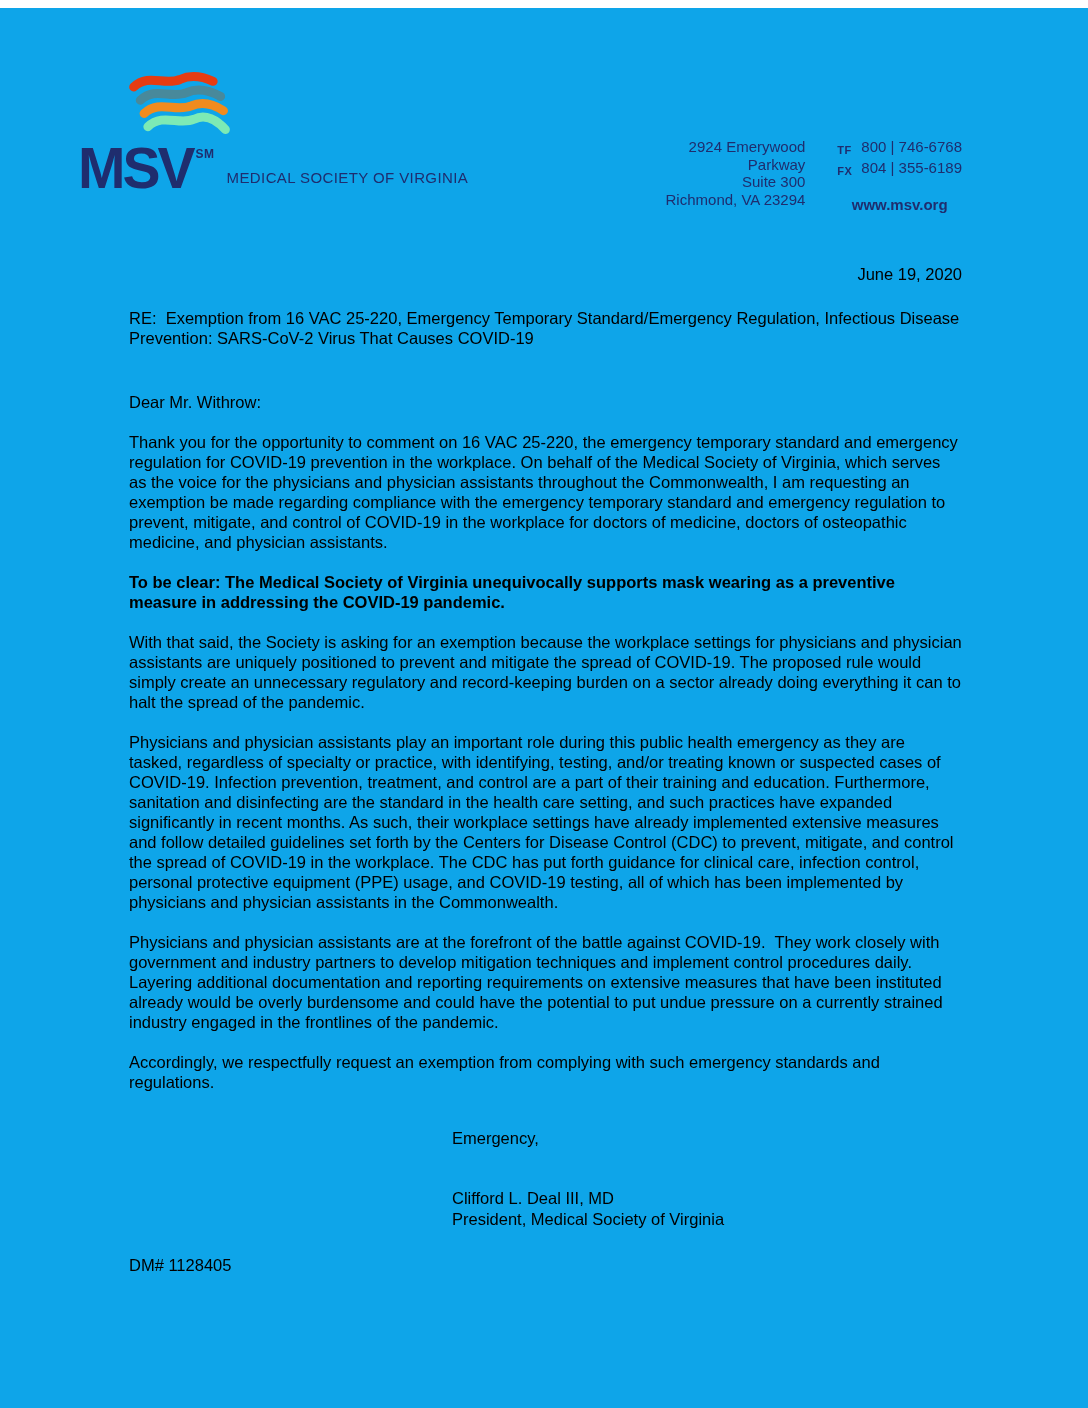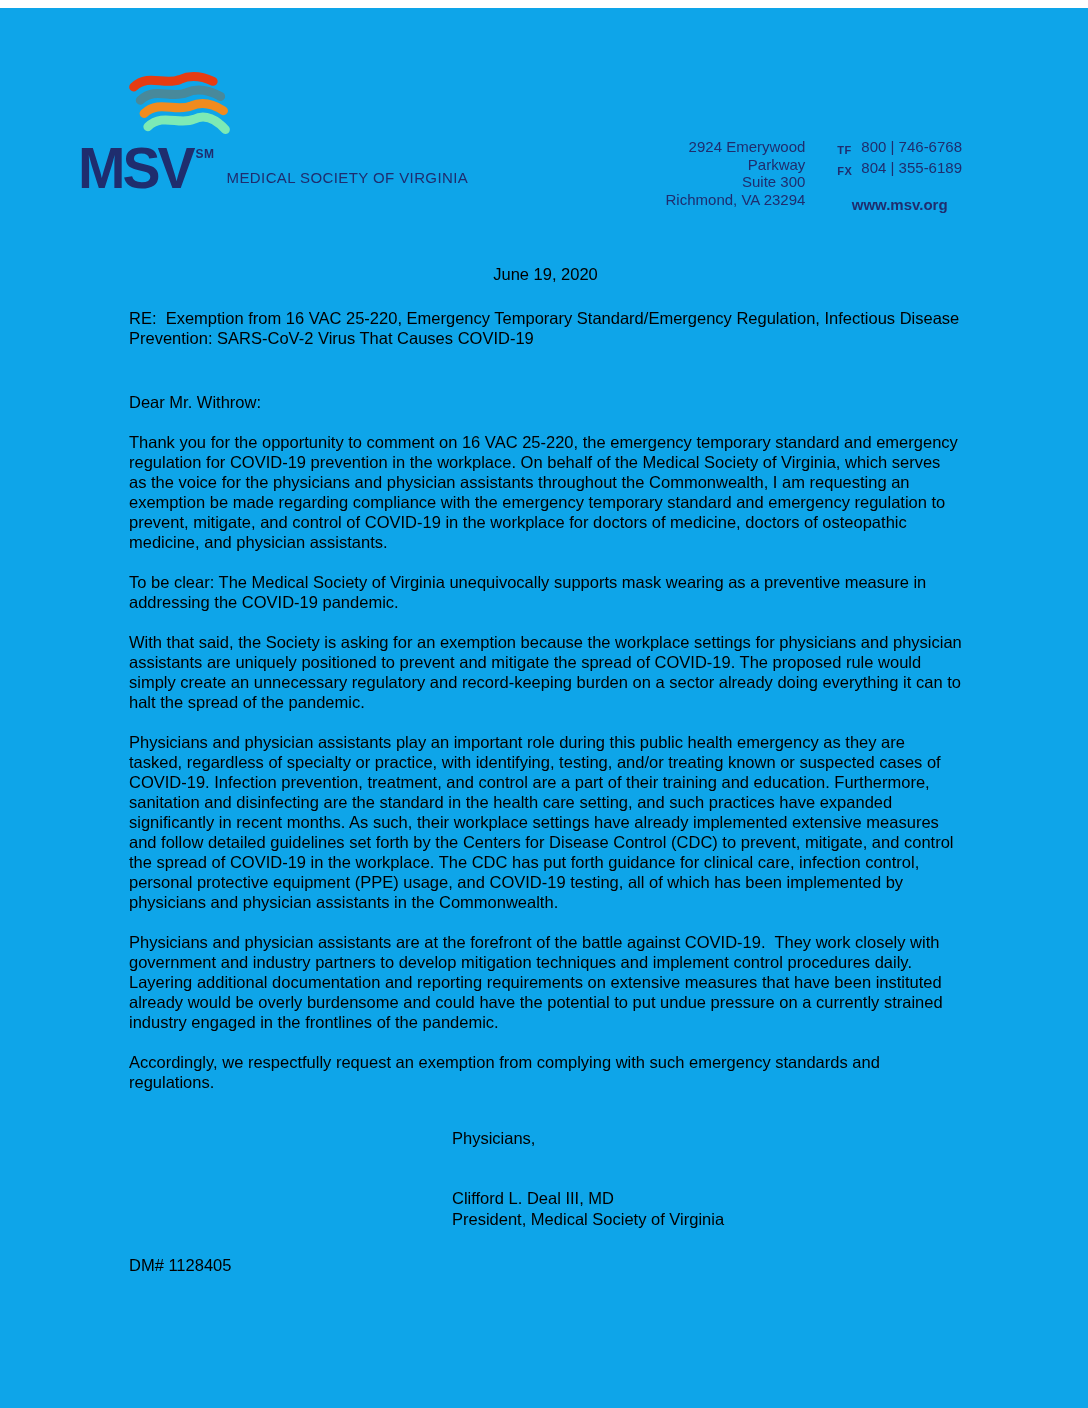--- a/index.html
+++ b/index.html
@@ -70,23 +70,23 @@
   .letter {
     position: absolute;
     left: 129px;
     top: 256px;
     width: 833px;
     font-size: 16.5px;
     line-height: 20px;
     color: #000000;
   }
   .letter p { margin: 0 0 20px 0; white-space: pre-wrap; }
-  .date { text-align: center; margin-bottom: 24px; white-space: pre-wrap; }
+  .date { text-align: right; margin-bottom: 24px; white-space: pre-wrap; }
   .re { margin-bottom: 44px !important; }
-  .bold { font-weight: normal; }
+  .bold { font-weight: bold; }
   .p-last { margin-bottom: 36px !important; }
   .closing { margin-left: 323px; }
   .sincerely { margin-bottom: 40px; white-space: pre-wrap; }
   .sig-line { line-height: 21px; white-space: pre-wrap; }
   .dm { margin-top: 25px; white-space: pre-wrap; }
 </style>
 </head>
 <body>
 
 <div class="page">
@@ -134,21 +134,21 @@
     <p>Dear Mr. Withrow:</p>
 
     <p>Thank you for the opportunity to comment on 16 VAC 25-220, the emergency temporary standard and emergency regulation for COVID-19 prevention in the workplace. On behalf of the Medical Society of Virginia, which serves as the voice for the physicians and physician assistants throughout the Commonwealth, I am requesting an exemption be made regarding compliance with the emergency temporary standard and emergency regulation to prevent, mitigate, and control of COVID-19 in the workplace for doctors of medicine, doctors of osteopathic medicine, and physician assistants.</p>
     <p class="bold">To be clear: The Medical Society of Virginia unequivocally supports mask wearing as a preventive measure in addressing the COVID-19 pandemic.</p>
     <p>With that said, the Society is asking for an exemption because the workplace settings for physicians and physician assistants are uniquely positioned to prevent and mitigate the spread of COVID-19. The proposed rule would simply create an unnecessary regulatory and record-keeping burden on a sector already doing everything it can to halt the spread of the pandemic.</p>
     <p>Physicians and physician assistants play an important role during this public health emergency as they are tasked, regardless of specialty or practice, with identifying, testing, and/or treating known or suspected cases of COVID-19. Infection prevention, treatment, and control are a part of their training and education. Furthermore, sanitation and disinfecting are the standard in the health care setting, and such practices have expanded significantly in recent months. As such, their workplace settings have already implemented extensive measures and follow detailed guidelines set forth by the Centers for Disease Control (CDC) to prevent, mitigate, and control the spread of COVID-19 in the workplace. The CDC has put forth guidance for clinical care, infection control, personal protective equipment (PPE) usage, and COVID-19 testing, all of which has been implemented by physicians and physician assistants in the Commonwealth.</p>
     <p>Physicians and physician assistants are at the forefront of the battle against COVID-19.  They work closely with government and industry partners to develop mitigation techniques and implement control procedures daily. Layering additional documentation and reporting requirements on extensive measures that have been instituted already would be overly burdensome and could have the potential to put undue pressure on a currently strained industry engaged in the frontlines of the pandemic.</p>
     <p class="p-last">Accordingly, we respectfully request an exemption from complying with such emergency standards and regulations.</p>
 
     <div class="closing">
-      <div class="sincerely">Physicians,</div>
+      <div class="sincerely">Emergency,</div>
       <div class="sig-line">Clifford L. Deal III, MD</div>
       <div class="sig-line">President, Medical Society of Virginia</div>
     </div>
 
     <div class="dm">DM# 1128405</div>
   </main>
 
 </div>
 
 </body></html>

